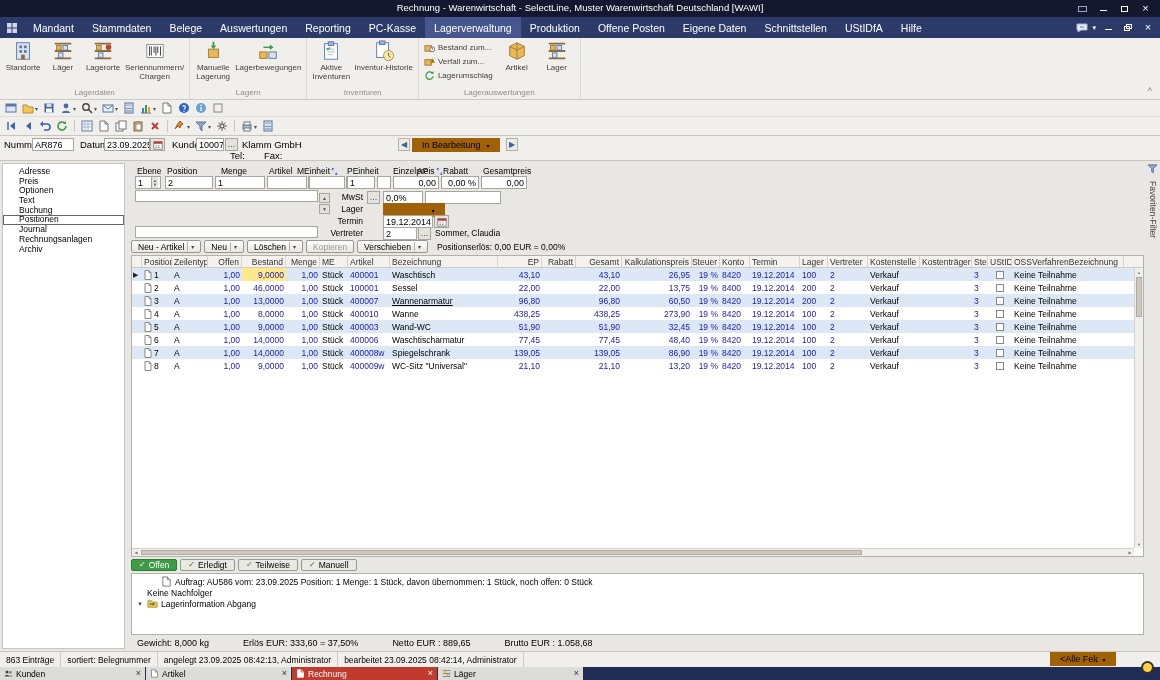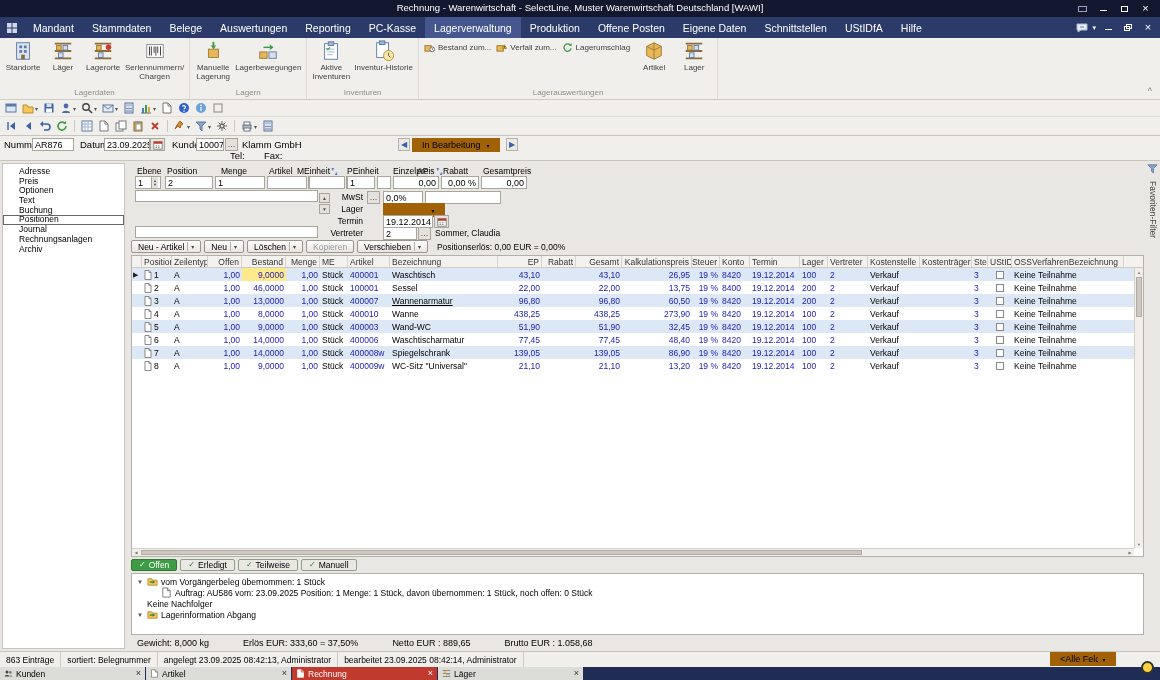--- a/index.html
+++ b/index.html
@@ -28,21 +28,21 @@
 .menu-right{margin-left:auto;display:flex;align-items:center;gap:4px;padding-right:4px;}
 .menu-right .dd{font-size:7px;}
 .mdibtn{width:16px;height:14px;display:flex;align-items:center;justify-content:center;color:#fff;}
 
 .ribbon{height:62px;background:#f1efec;border-bottom:1px solid #cfcbc4;display:flex;position:relative;flex:none;}
 .rgroup{display:flex;flex-direction:column;border-right:1px solid #ddd9d2;padding:1px 3px 0;}
 .rgroup-items{flex:1;display:flex;align-items:flex-start;}
 .rgroup-label{text-align:center;font-size:8px;color:#8f8d83;padding:1px 2px 2px;}
 .ritem{display:flex;flex-direction:column;align-items:center;min-width:40px;padding:1px 2px;color:#3f3f3f;font-size:8px;text-align:center;white-space:pre-line;line-height:1.15;}
 .ritem .icn svg{width:22px;height:22px;margin-bottom:1px;}
-.rsmall{display:flex;flex-direction:row;gap:1px;padding:2px 2px 0 0;}
+.rsmall{display:flex;flex-direction:column;gap:1px;padding:2px 2px 0 0;}
 .rsmall-item{display:flex;align-items:center;gap:3px;font-size:8px;color:#3f3f3f;padding:1px 2px;white-space:nowrap;}
 .rsmall-item .icn svg{width:11px;height:11px;}
 .ribbon-collapse{position:absolute;right:8px;bottom:3px;color:#777;font-size:9px;}
 
 .toolbar{display:flex;align-items:center;background:#f1efec;padding:0 3px;gap:1px;flex:none;}
 .toolbar.row1{height:17px;border-bottom:1px solid #e2dfd9;}
 .toolbar.row2{height:19px;border-bottom:1px solid #c9c5be;}
 .tbtn{display:flex;align-items:center;height:15px;padding:0 2px;}
 .tbtn .icn svg{width:12px;height:12px;}
 .tbtn .dd{font-size:6px;color:#555;margin-left:1px;}
@@ -1016,31 +1016,20 @@
             <span class="fcheck">✓</span>
             <span>Teilweise</span>
           </span>
           <span class="fbtn">
             <span class="fcheck">✓</span>
             <span>Manuell</span>
           </span>
         </div>
 
       <div class="treebox">
-          <div class="tnode" style="padding-left: 2px;">
-            <span class="texp">▼</span>
-            <span class="icn">
-              <svg viewBox="0 0 12 12">
-                <path d="M1 3h4l1 1.5h5V10H1z" fill="#f5c75a" stroke="#b98e2f"></path>
-                <path d="M3 6.6h3" stroke="#2e7a35" stroke-width="1.4"></path>
-                <path d="M6 4.8L9 6.6 6 8.4z" fill="#2e7a35"></path>
-              </svg>
-            </span>
-            <span>vom Vorgängerbeleg übernommen: 1 Stück</span>
-          </div>
           <div class="tnode" style="padding-left: 16px;">
             <span class="texp"></span>
             <span class="icn">
               <svg viewBox="0 0 12 12">
                 <path d="M2 1h5l3 3v7H2z" fill="#fff" stroke="#777"></path>
                 <path d="M7 1v3h3" fill="none" stroke="#777"></path>
               </svg>
             </span>
             <span>Auftrag: AU586 vom: 23.09.2025 Position: 1 Menge: 1 Stück, davon übernommen: 1 Stück, noch offen: 0 Stück</span>
           </div>

